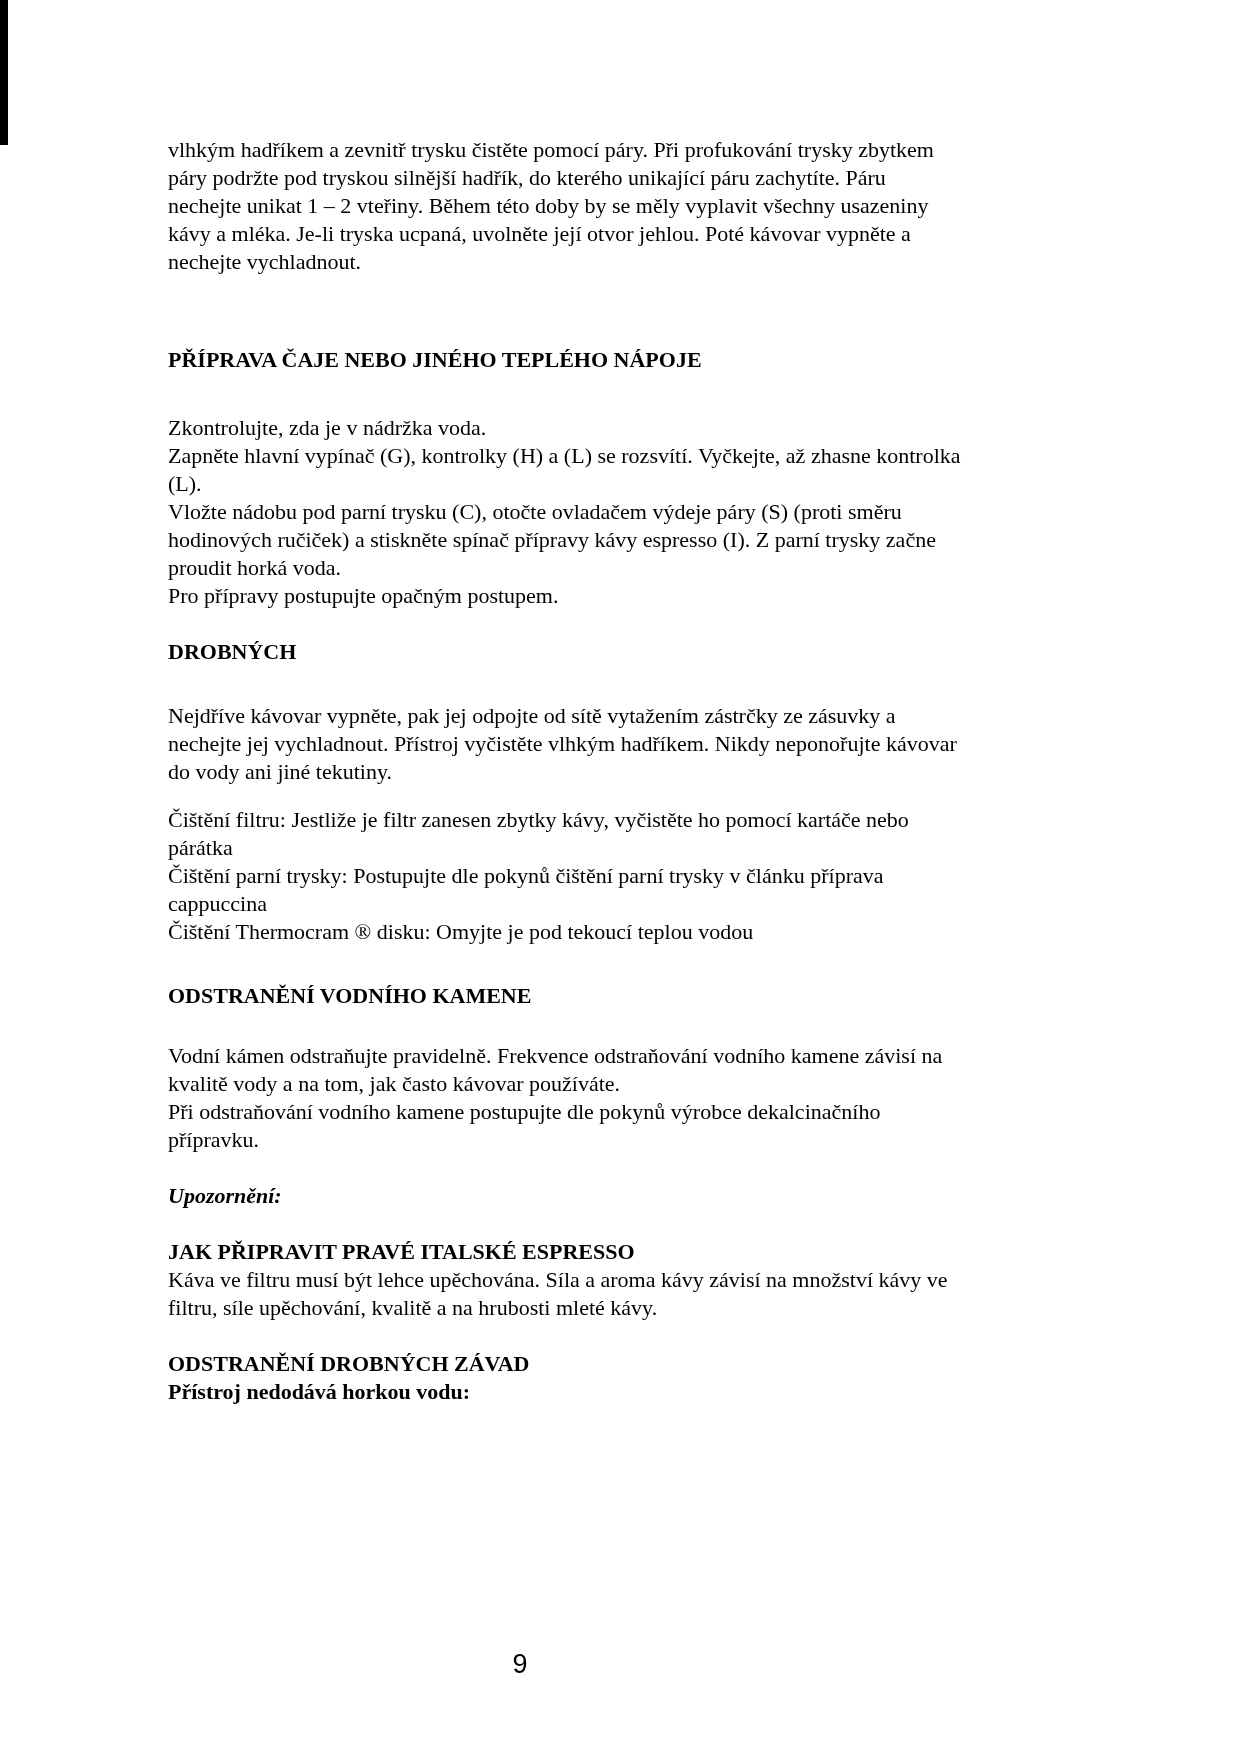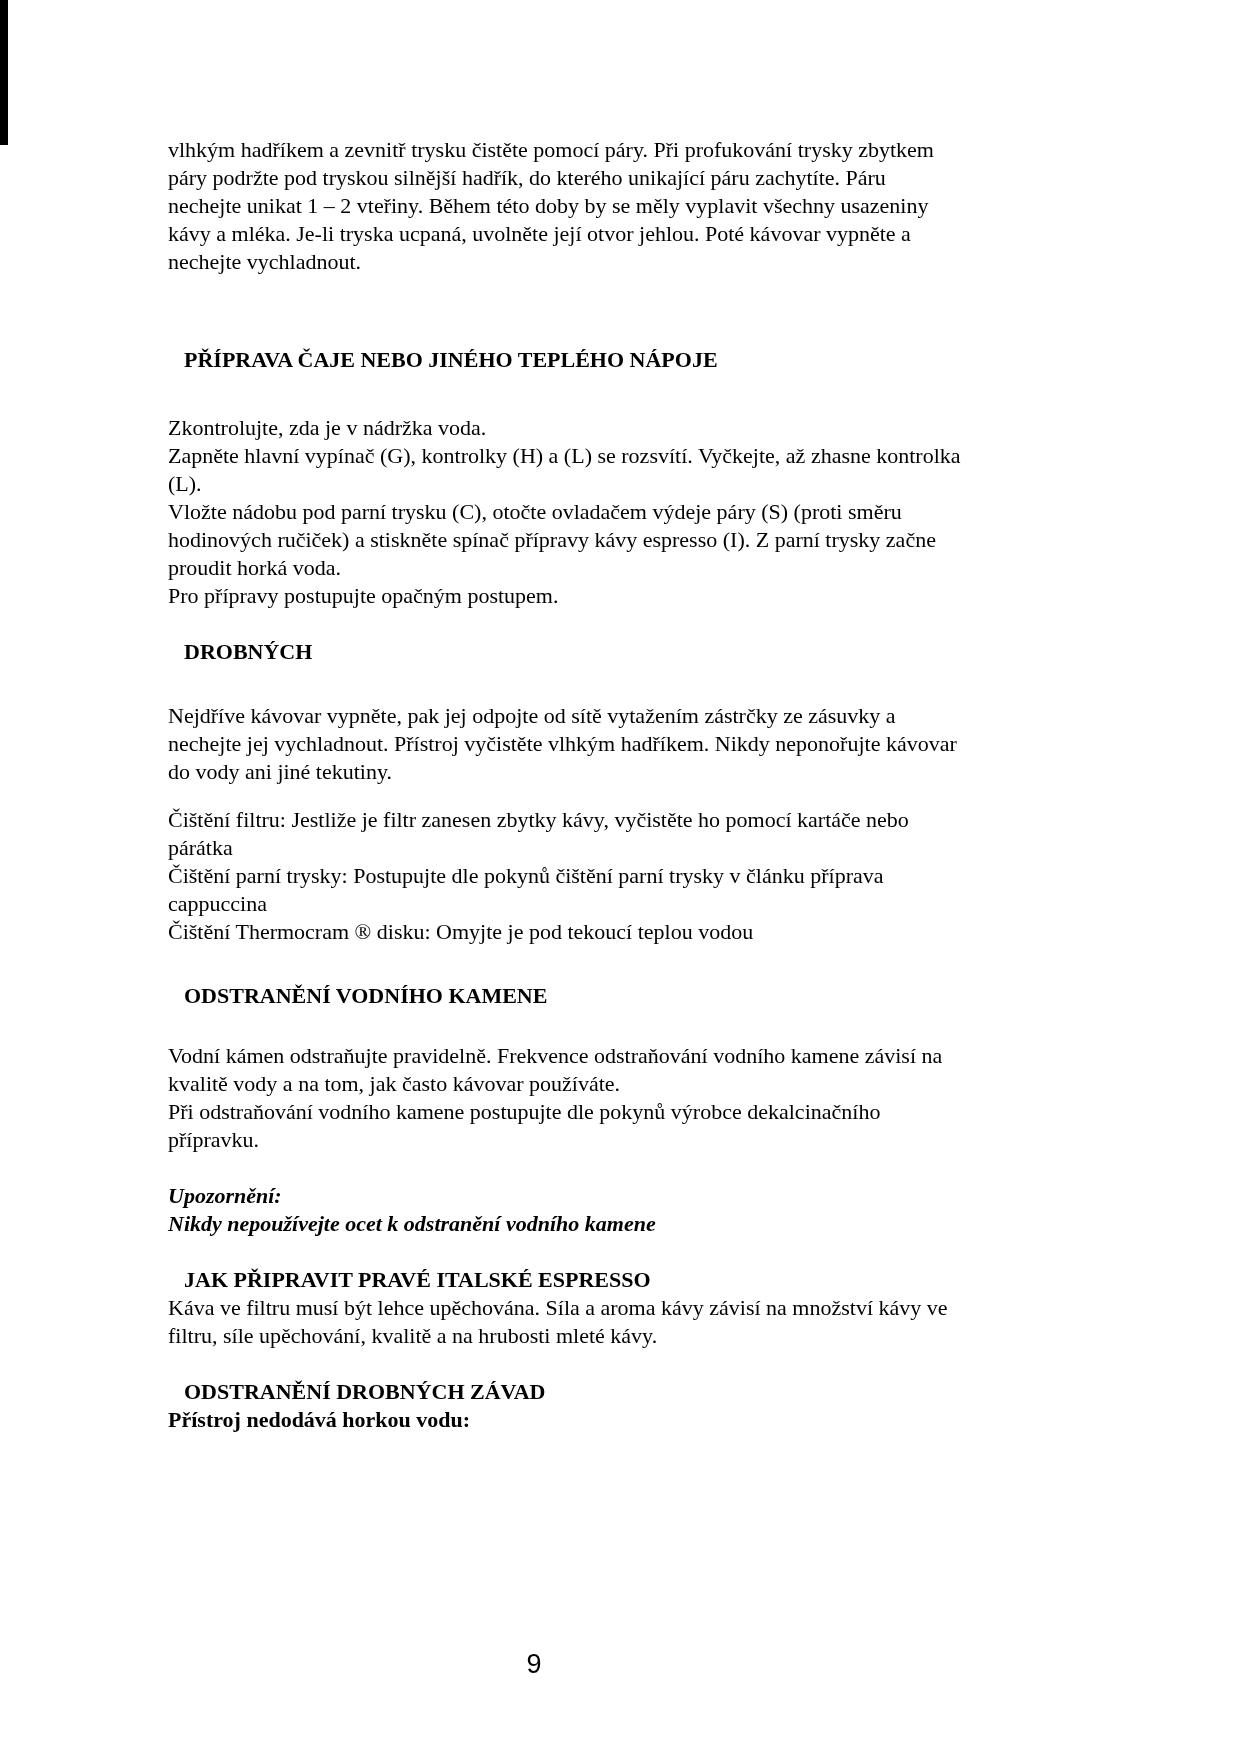--- a/index.html
+++ b/index.html
@@ -8,21 +8,20 @@
     background: #ffffff;
   }
   .page {
     position: relative;
     width: 1040px;
     height: 1754px;
     background: #ffffff;
     overflow: hidden;
     font-family: "Liberation Serif", serif;
     color: #000000;
-    padding-left: 28px;
   }
   .scan-artifact {
     position: absolute;
     left: 0;
     top: 0;
     width: 8px;
     height: 145px;
     background: #000000;
   }
   .content {
@@ -34,21 +33,21 @@
     line-height: 28px;
     text-align: left;
   }
   .content p {
     margin: 0;
   }
   h2 {
     font-size: 22px;
     line-height: 28px;
     font-weight: bold;
-    margin: 16px;
+    margin: 0;
   }
   .bold-line {
     font-weight: bold;
     font-style: italic;
   }
   
   .h-tea        { margin-top: 70px; margin-bottom: 40px; }
   .h-cleaning   { margin-top: 28px; margin-bottom: 36px; }
   .h-descaling  { margin-top: 36px; margin-bottom: 32px; }
   .h-espresso   { margin-top: 28px; margin-bottom: 0; }
@@ -110,21 +109,20 @@
       <p>Čištění filtru: Jestliže je filtr zanesen zbytky kávy, vyčistěte ho pomocí kartáče nebo párátka</p>
       <p>Čištění parní trysky: Postupujte dle pokynů čištění parní trysky v článku příprava cappuccina</p>
       <p>Čištění Thermocram ® disku: Omyjte je pod tekoucí teplou vodou</p>
     </div>
 
     <h2 class="h-descaling">ODSTRANĚNÍ VODNÍHO KAMENE</h2>
     <p>Vodní kámen odstraňujte pravidelně. Frekvence odstraňování vodního kamene závisí na kvalitě vody a na tom, jak často kávovar používáte.</p>
     <p class="descaling-p2">Při odstraňování vodního kamene postupujte dle pokynů výrobce dekalcinačního přípravku.</p>
     <div class="warning-block">
       <p class="bold-line">Upozornění:</p>
-      <p class="bold-line">Nikdy nepoužívejte ocet k odstranění vodního kamene</p>
     </div>
 
     <h2 class="h-espresso">JAK PŘIPRAVIT PRAVÉ ITALSKÉ ESPRESSO</h2>
     <p>Káva ve filtru musí být lehce upěchována. Síla a aroma kávy závisí na množství kávy ve filtru, síle upěchování, kvalitě a na hrubosti mleté kávy.</p>
 
     <h2 class="h-trouble">ODSTRANĚNÍ DROBNÝCH ZÁVAD</h2>
     <p class="issue-title">Přístroj nedodává horkou vodu:</p>
 
   </div>
 

